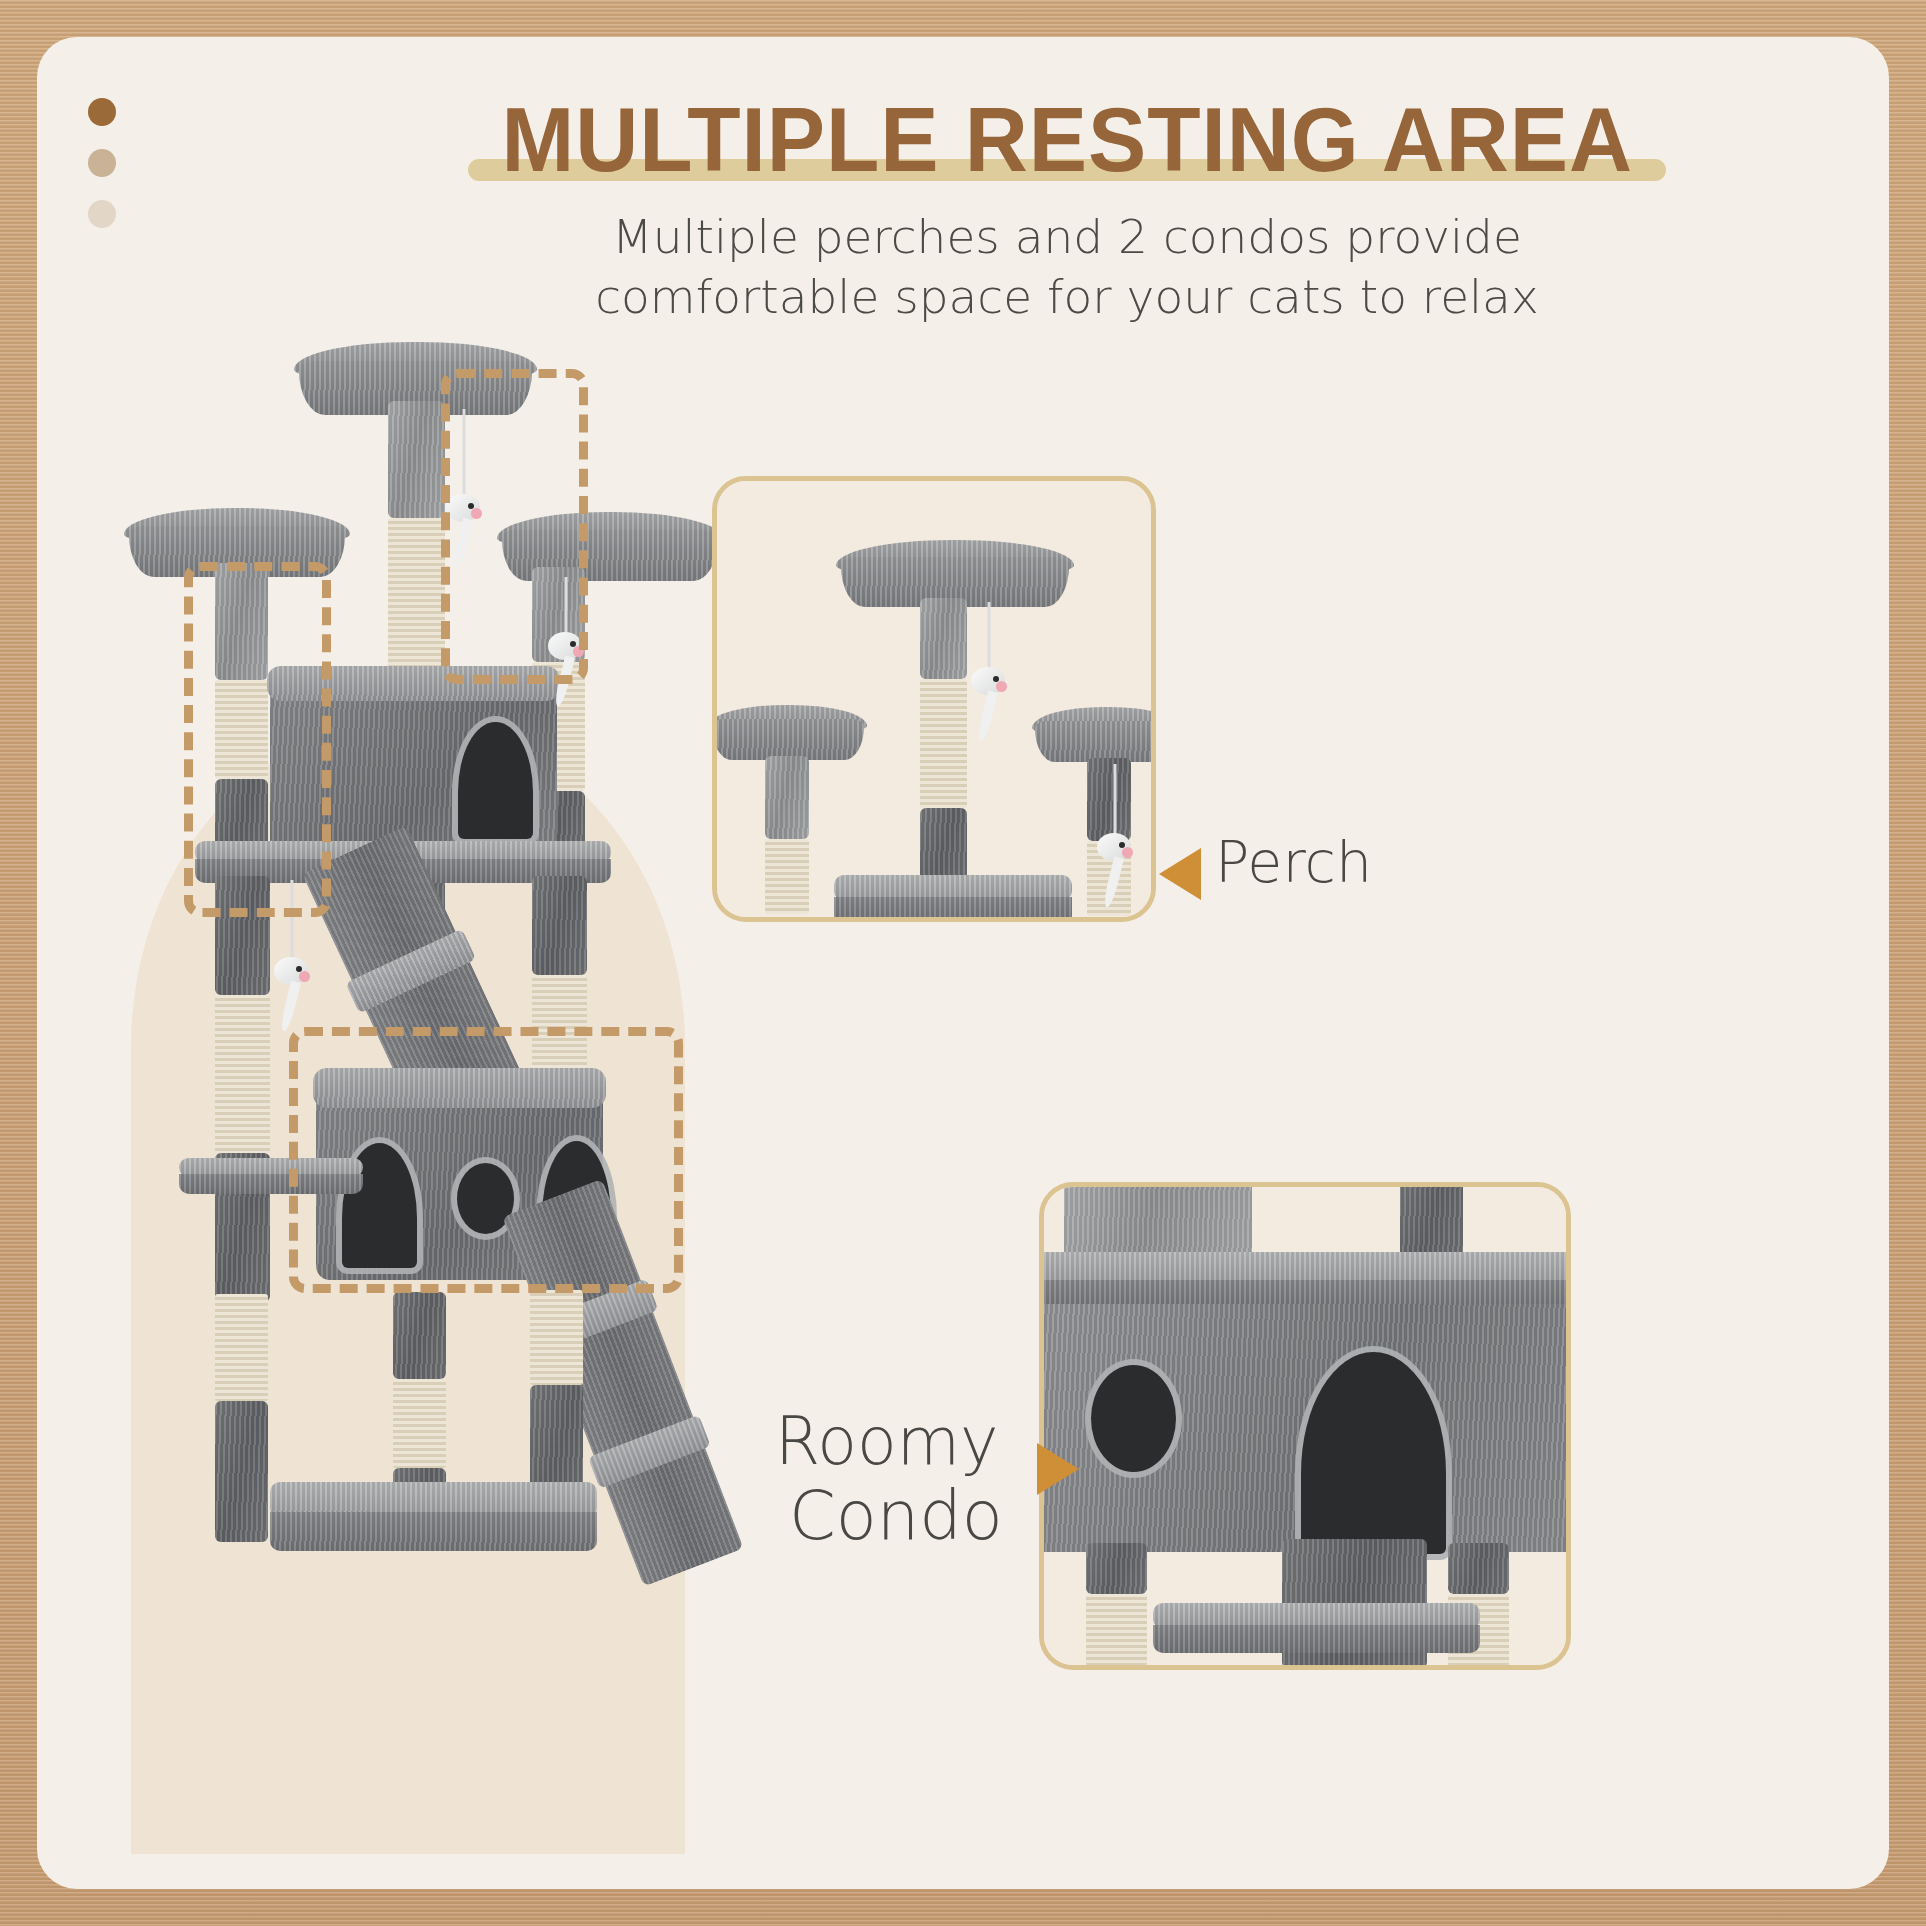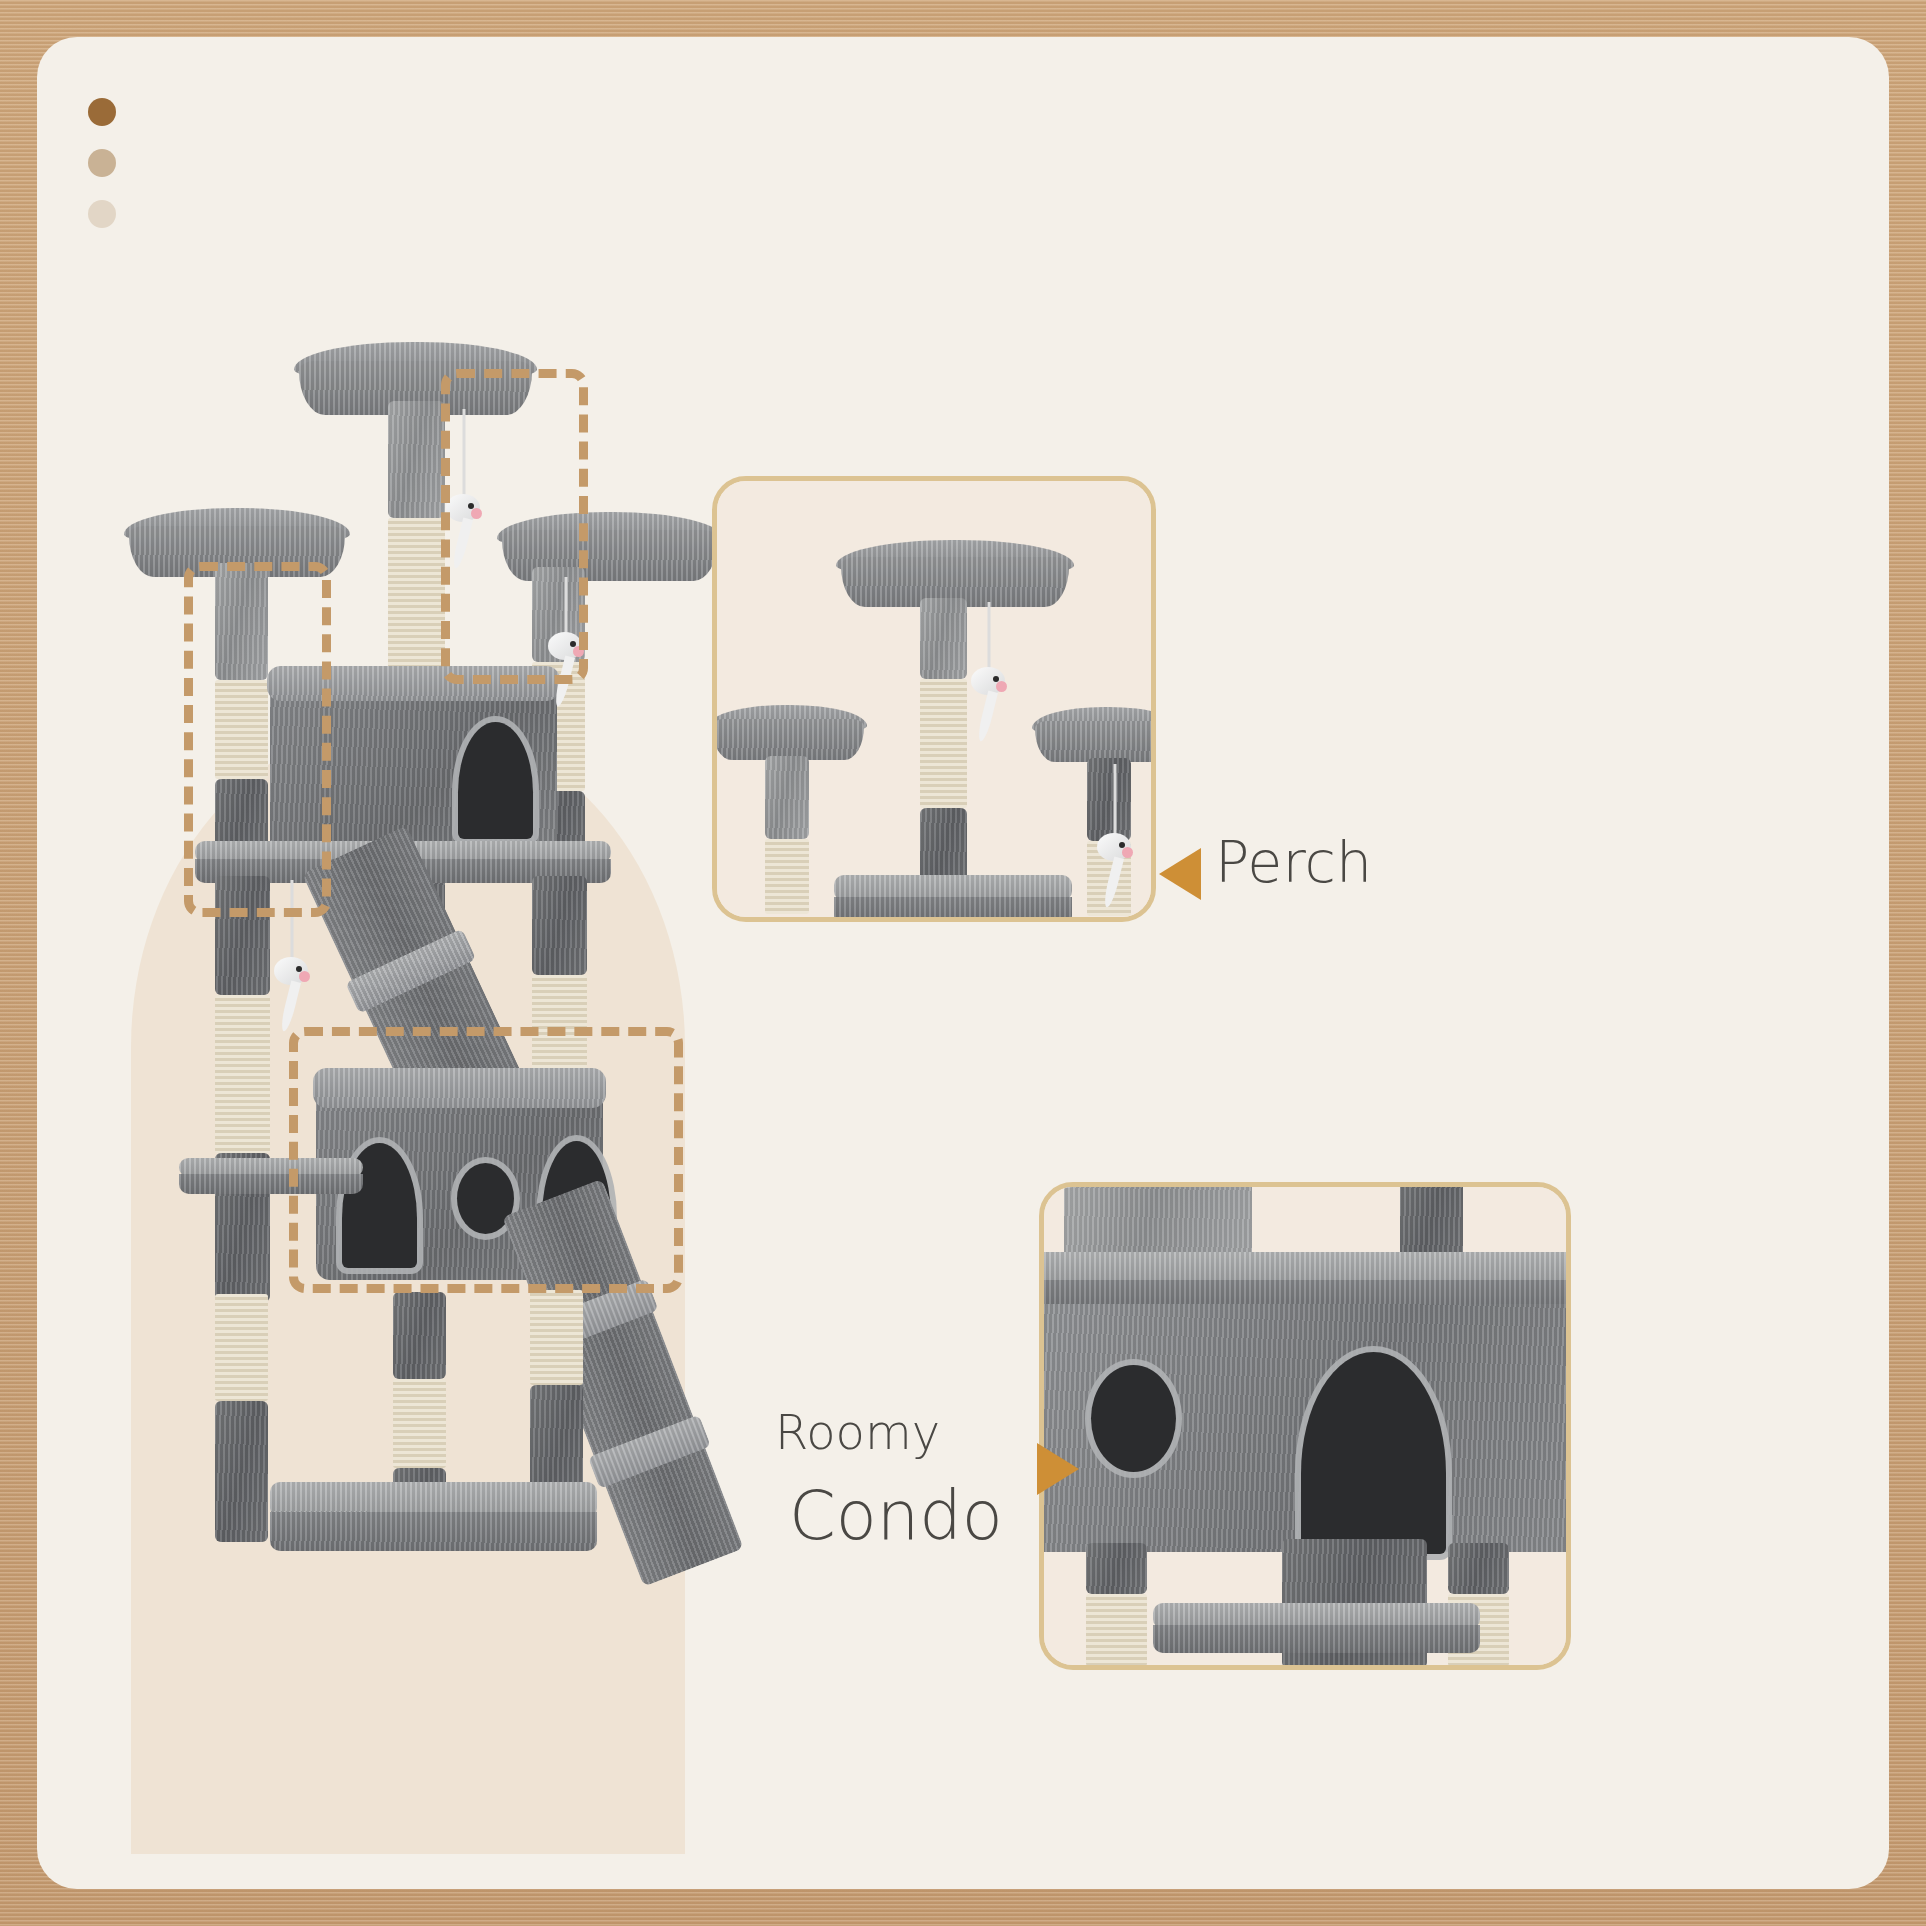--- a/index.html
+++ b/index.html
@@ -218,20 +218,30 @@
 
 <div id="frame">
   <div id="panel">
 
     <div class="dots">
       <div class="dot d1"></div>
       <div class="dot d2"></div>
       <div class="dot d3"></div>
     </div>
 
+    <div id="headingWrap">
+      <div id="titleBox">
+        <div id="titleHL"></div>
+        <div id="title">MULTIPLE RESTING AREA</div>
+      </div>
+      <div id="subtitle">
+        <div>Multiple perches and 2 condos provide</div>
+        <div>comfortable space for your cats to relax</div>
+      </div>
+    </div>
 
     <div id="arch"></div>
 
     <div id="stage">
 
       <div class="bowl" style="left:198px;top:28px;width:243px;height:73px;">
         <div class="rim"></div>
         <div class="body"></div>
       </div>
 
@@ -442,19 +452,19 @@
         <div class="seg plush-dk" style="top:0;height:51px;"></div>
         <div class="seg sisal" style="top:51px;height:72px;"></div>
       </div>
       <div class="plush-dk" style="position:absolute;left:238px;top:352px;width:145px;height:129px;"></div>
       <div class="platform" style="left:109px;top:416px;width:327px;height:50px;">
         <div class="top"></div>
         <div class="edge"></div>
       </div>
     </div>
 
-    <div class="label" style="left:738px;top:1367px;font-size:48px;">Roomy</div>
+    <div class="label" style="left:738px;top:1367px;font-size:65px;">Roomy</div>
     <div class="label" style="left:752px;top:1440px;font-size:67px;">Condo</div>
     <div class="tri right" style="left:1000px;top:1406px;"></div>
 
   </div>
 </div>
 
 
 </body></html>

